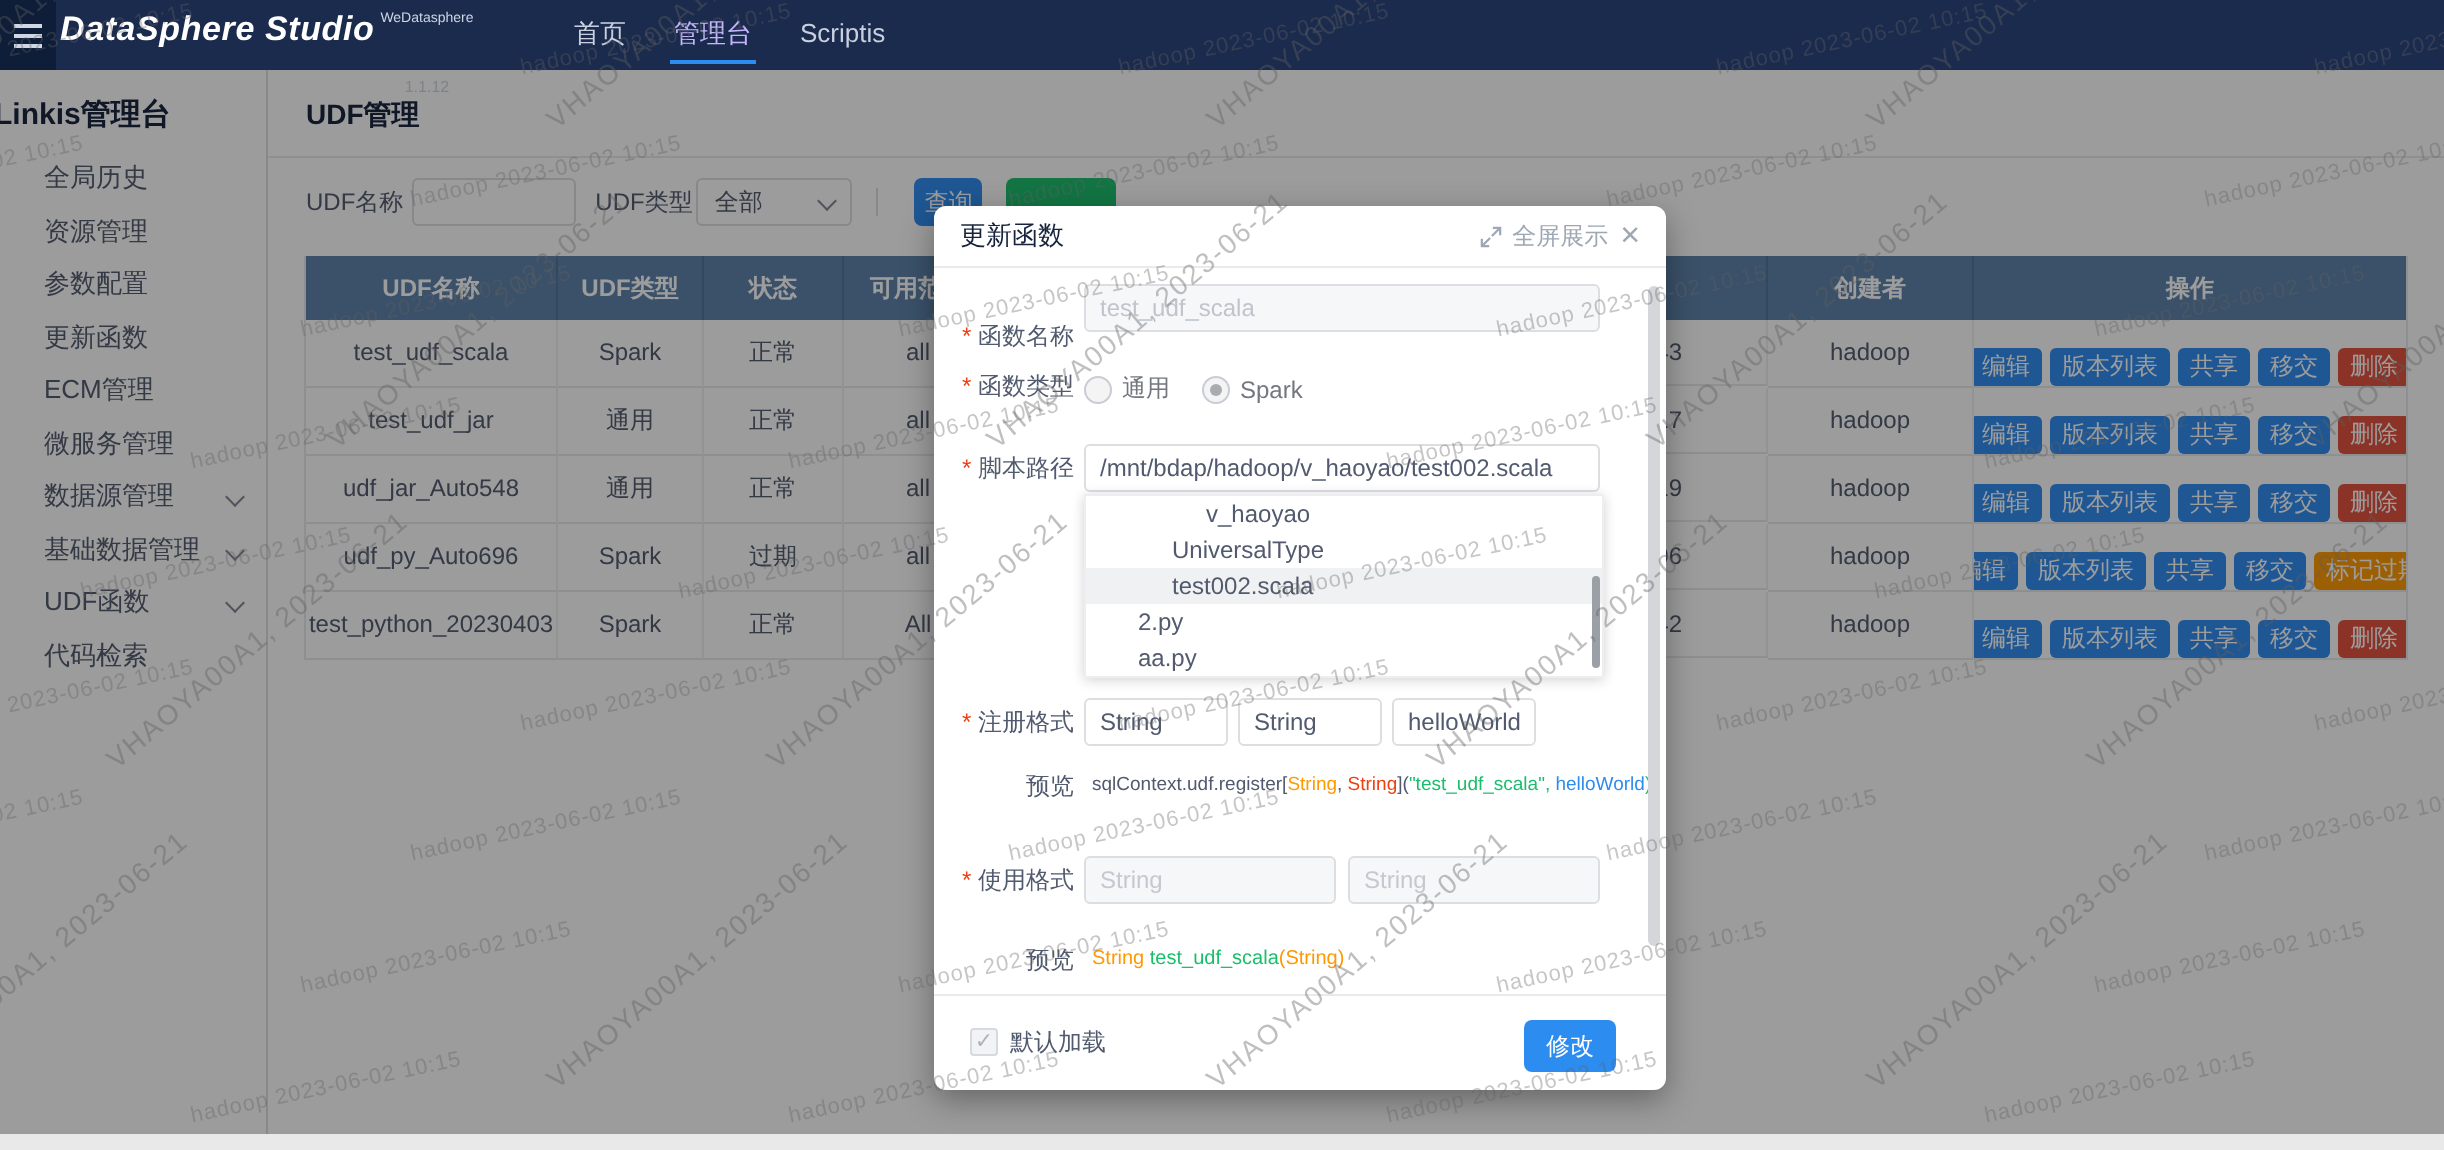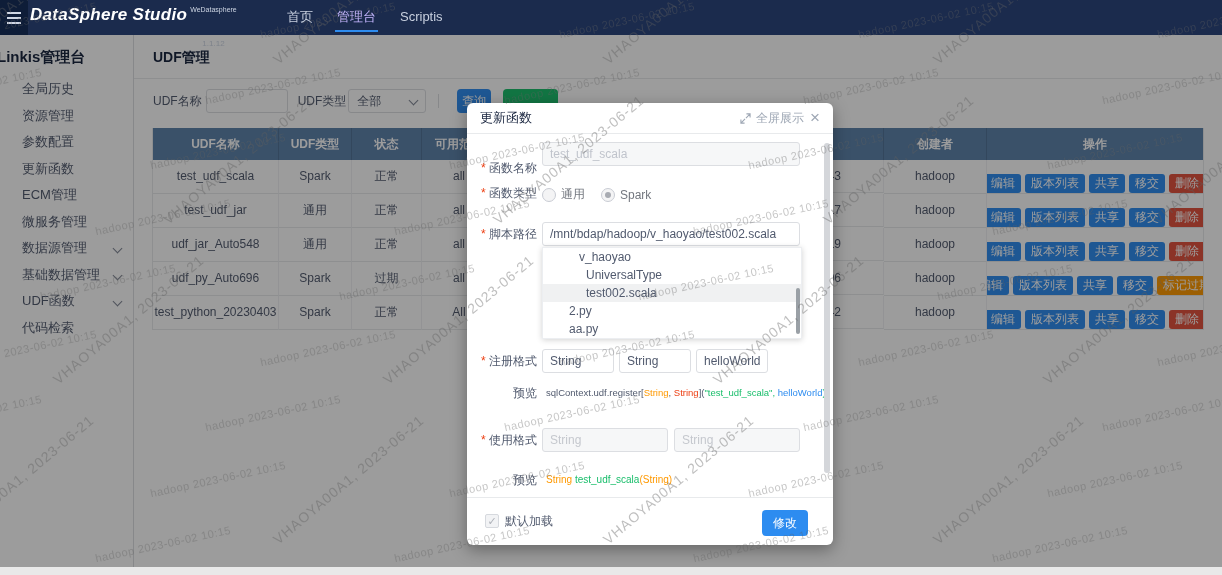--- a/index.html
+++ b/index.html
@@ -278,21 +278,21 @@
         </span><span class="radio-wrap">
           <span class="radio sel"></span>
           <span>Spark</span>
         </span></div>
 
     <span class="m-label req" style="top:119px;">脚本路径</span>
     <input class="inp m-inp" style="left: 75px; top: 119px; width: 258px;" readonly="" value="/mnt/bdap/hadoop/v_haoyao/test002.scala">
 
     <div class="tree">
       <div>
-          <div class="tree-item" style="padding-left: 36px;">v_haoyao</div>
+          <div class="tree-item" style="padding-left: 60px;">v_haoyao</div>
           <div class="tree-item" style="padding-left: 43px;">UniversalType</div>
           <div class="tree-item selected" style="padding-left: 43px;">test002.scala</div>
           <div class="tree-item" style="padding-left: 26px;">2.py</div>
           <div class="tree-item" style="padding-left: 26px;">aa.py</div>
         </div>
       <div class="tree-bar"></div>
     </div>
 
     <span class="m-label req" style="top:246px;">注册格式</span>
     <div style="position:absolute;left:75px;top:246px;display:flex;gap:5px;">

